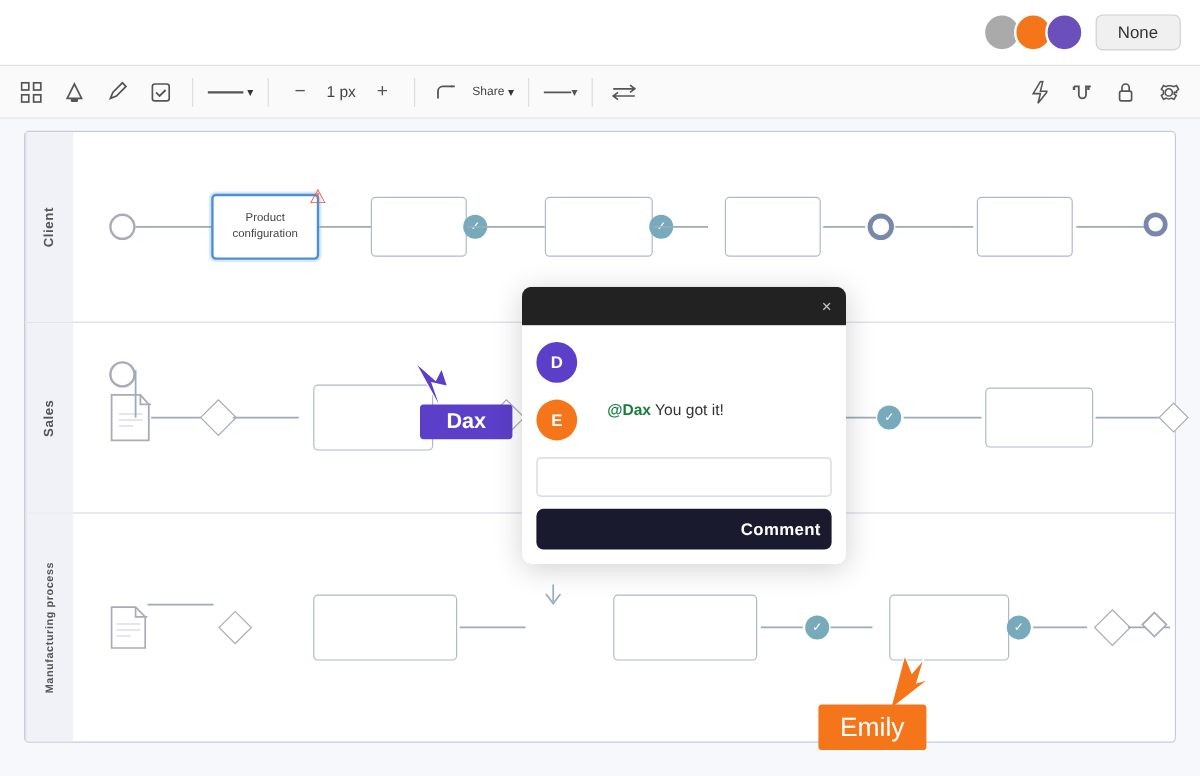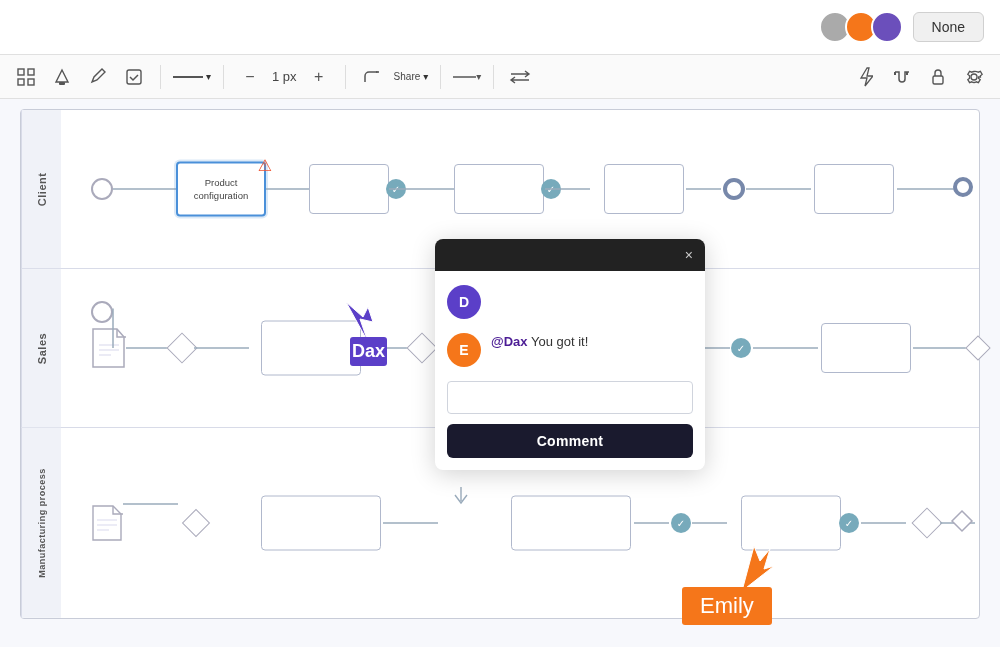--- a/index.html
+++ b/index.html
@@ -129,21 +129,21 @@
       top: -8px; right: -8px;
       font-size: 16px;
       color: #e53;
     }
 
     
     .cursor-label {
       position: absolute;
       background: #5b3fc8;
       color: #fff;
-      padding: 4px 2px;
+      padding: 4px 22px;
       font-size: 18px;
       font-weight: 700;
       border-radius: 3px;
     }
 
     
     .emily-label {
       position: absolute;
       background: #f5761a;
       color: #fff;
@@ -200,20 +200,21 @@
       width: 100%;
       background: #1a1a2e;
       color: #fff;
       border: none;
       border-radius: 6px;
       padding: 9px;
       font-size: 14px;
       font-weight: 600;
       cursor: pointer;
       letter-spacing: 0.3px;
+      text-align: right;
     }
 
     
     .check-circle {
       position: absolute;
       width: 20px; height: 20px;
       border-radius: 50%;
       background: #7ab;
       display: flex; align-items: center; justify-content: center;
       color: #fff; font-size: 10px;
@@ -552,21 +553,21 @@
     </div>
     <div class="popup-body">
       
       <div class="comment-item">
         <div class="comment-avatar dax">D</div>
       </div>
       
       <div class="comment-item">
         <div class="comment-avatar emily">E</div>
         <div class="comment-text">
-          <span class="mention" style="color:#4c1d95;">@Dax</span>
+          <span class="mention" style="color:#15803d;margin-left:15px;">@Dax</span>
           <span> You got it!</span>
         </div>
       </div>
       
       <input class="comment-input" type="text" placeholder="" style="">
       
       <button class="comment-btn">Comment</button>
     </div>
   </div>
 

